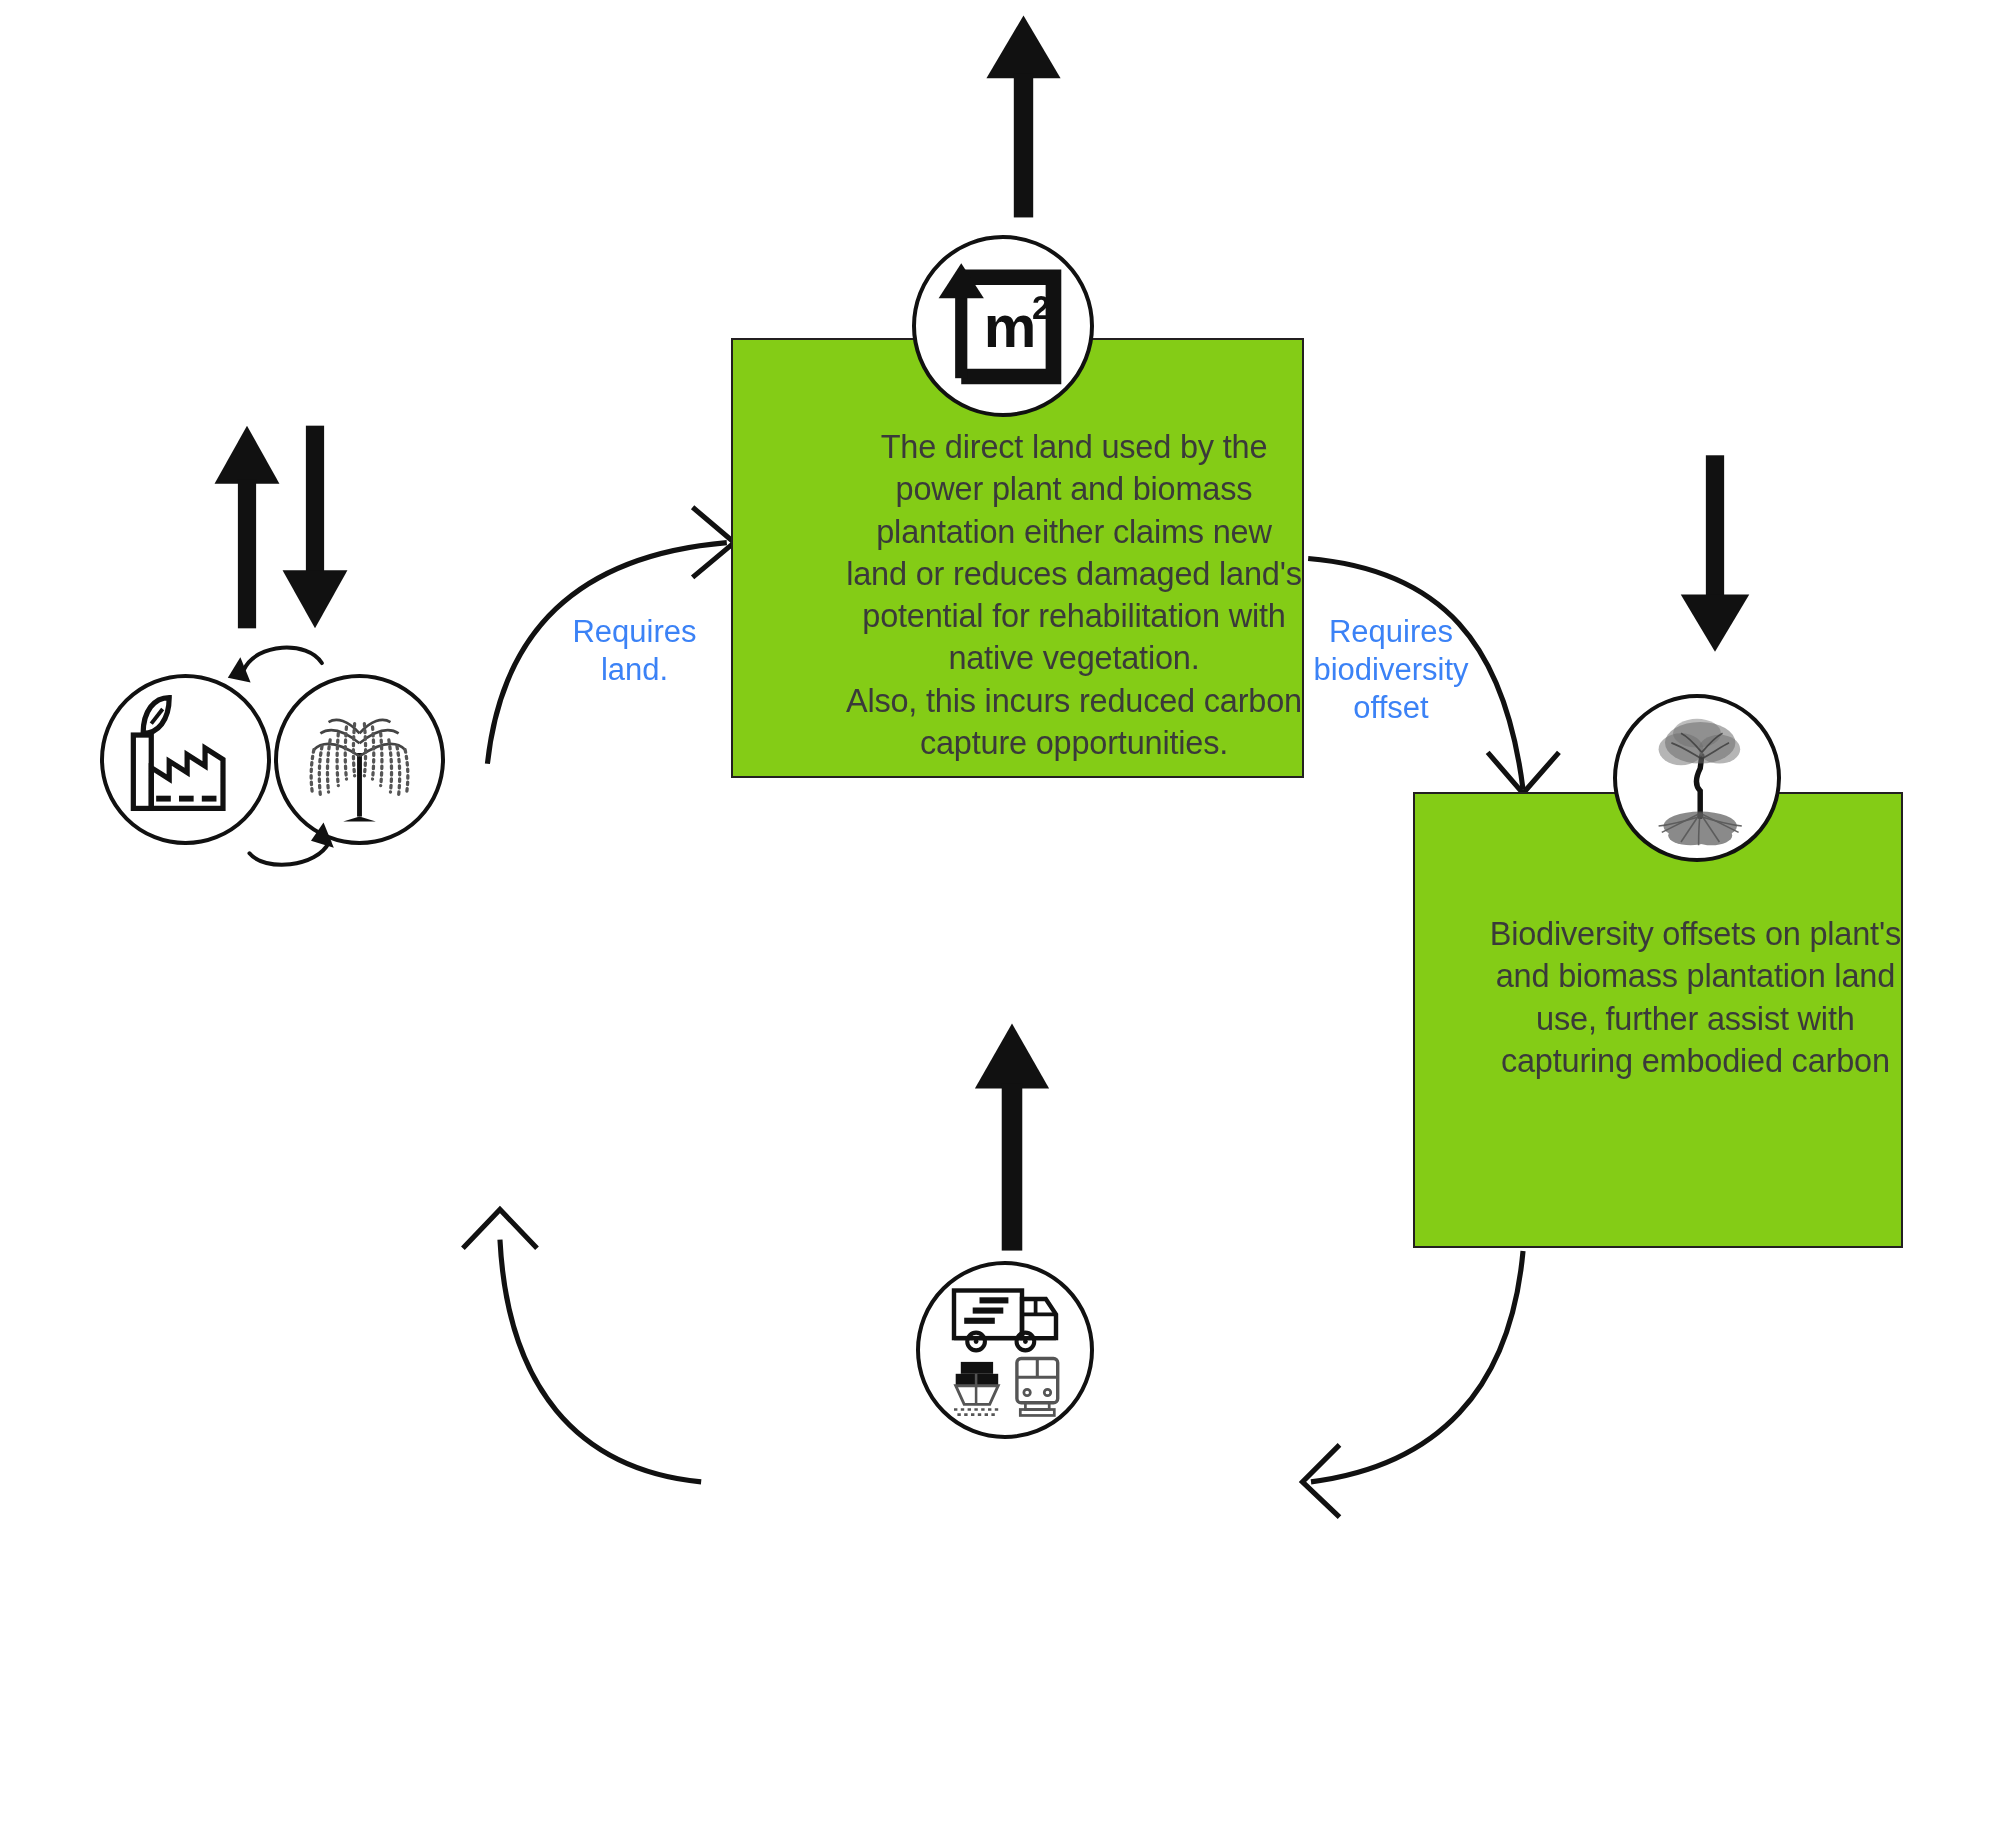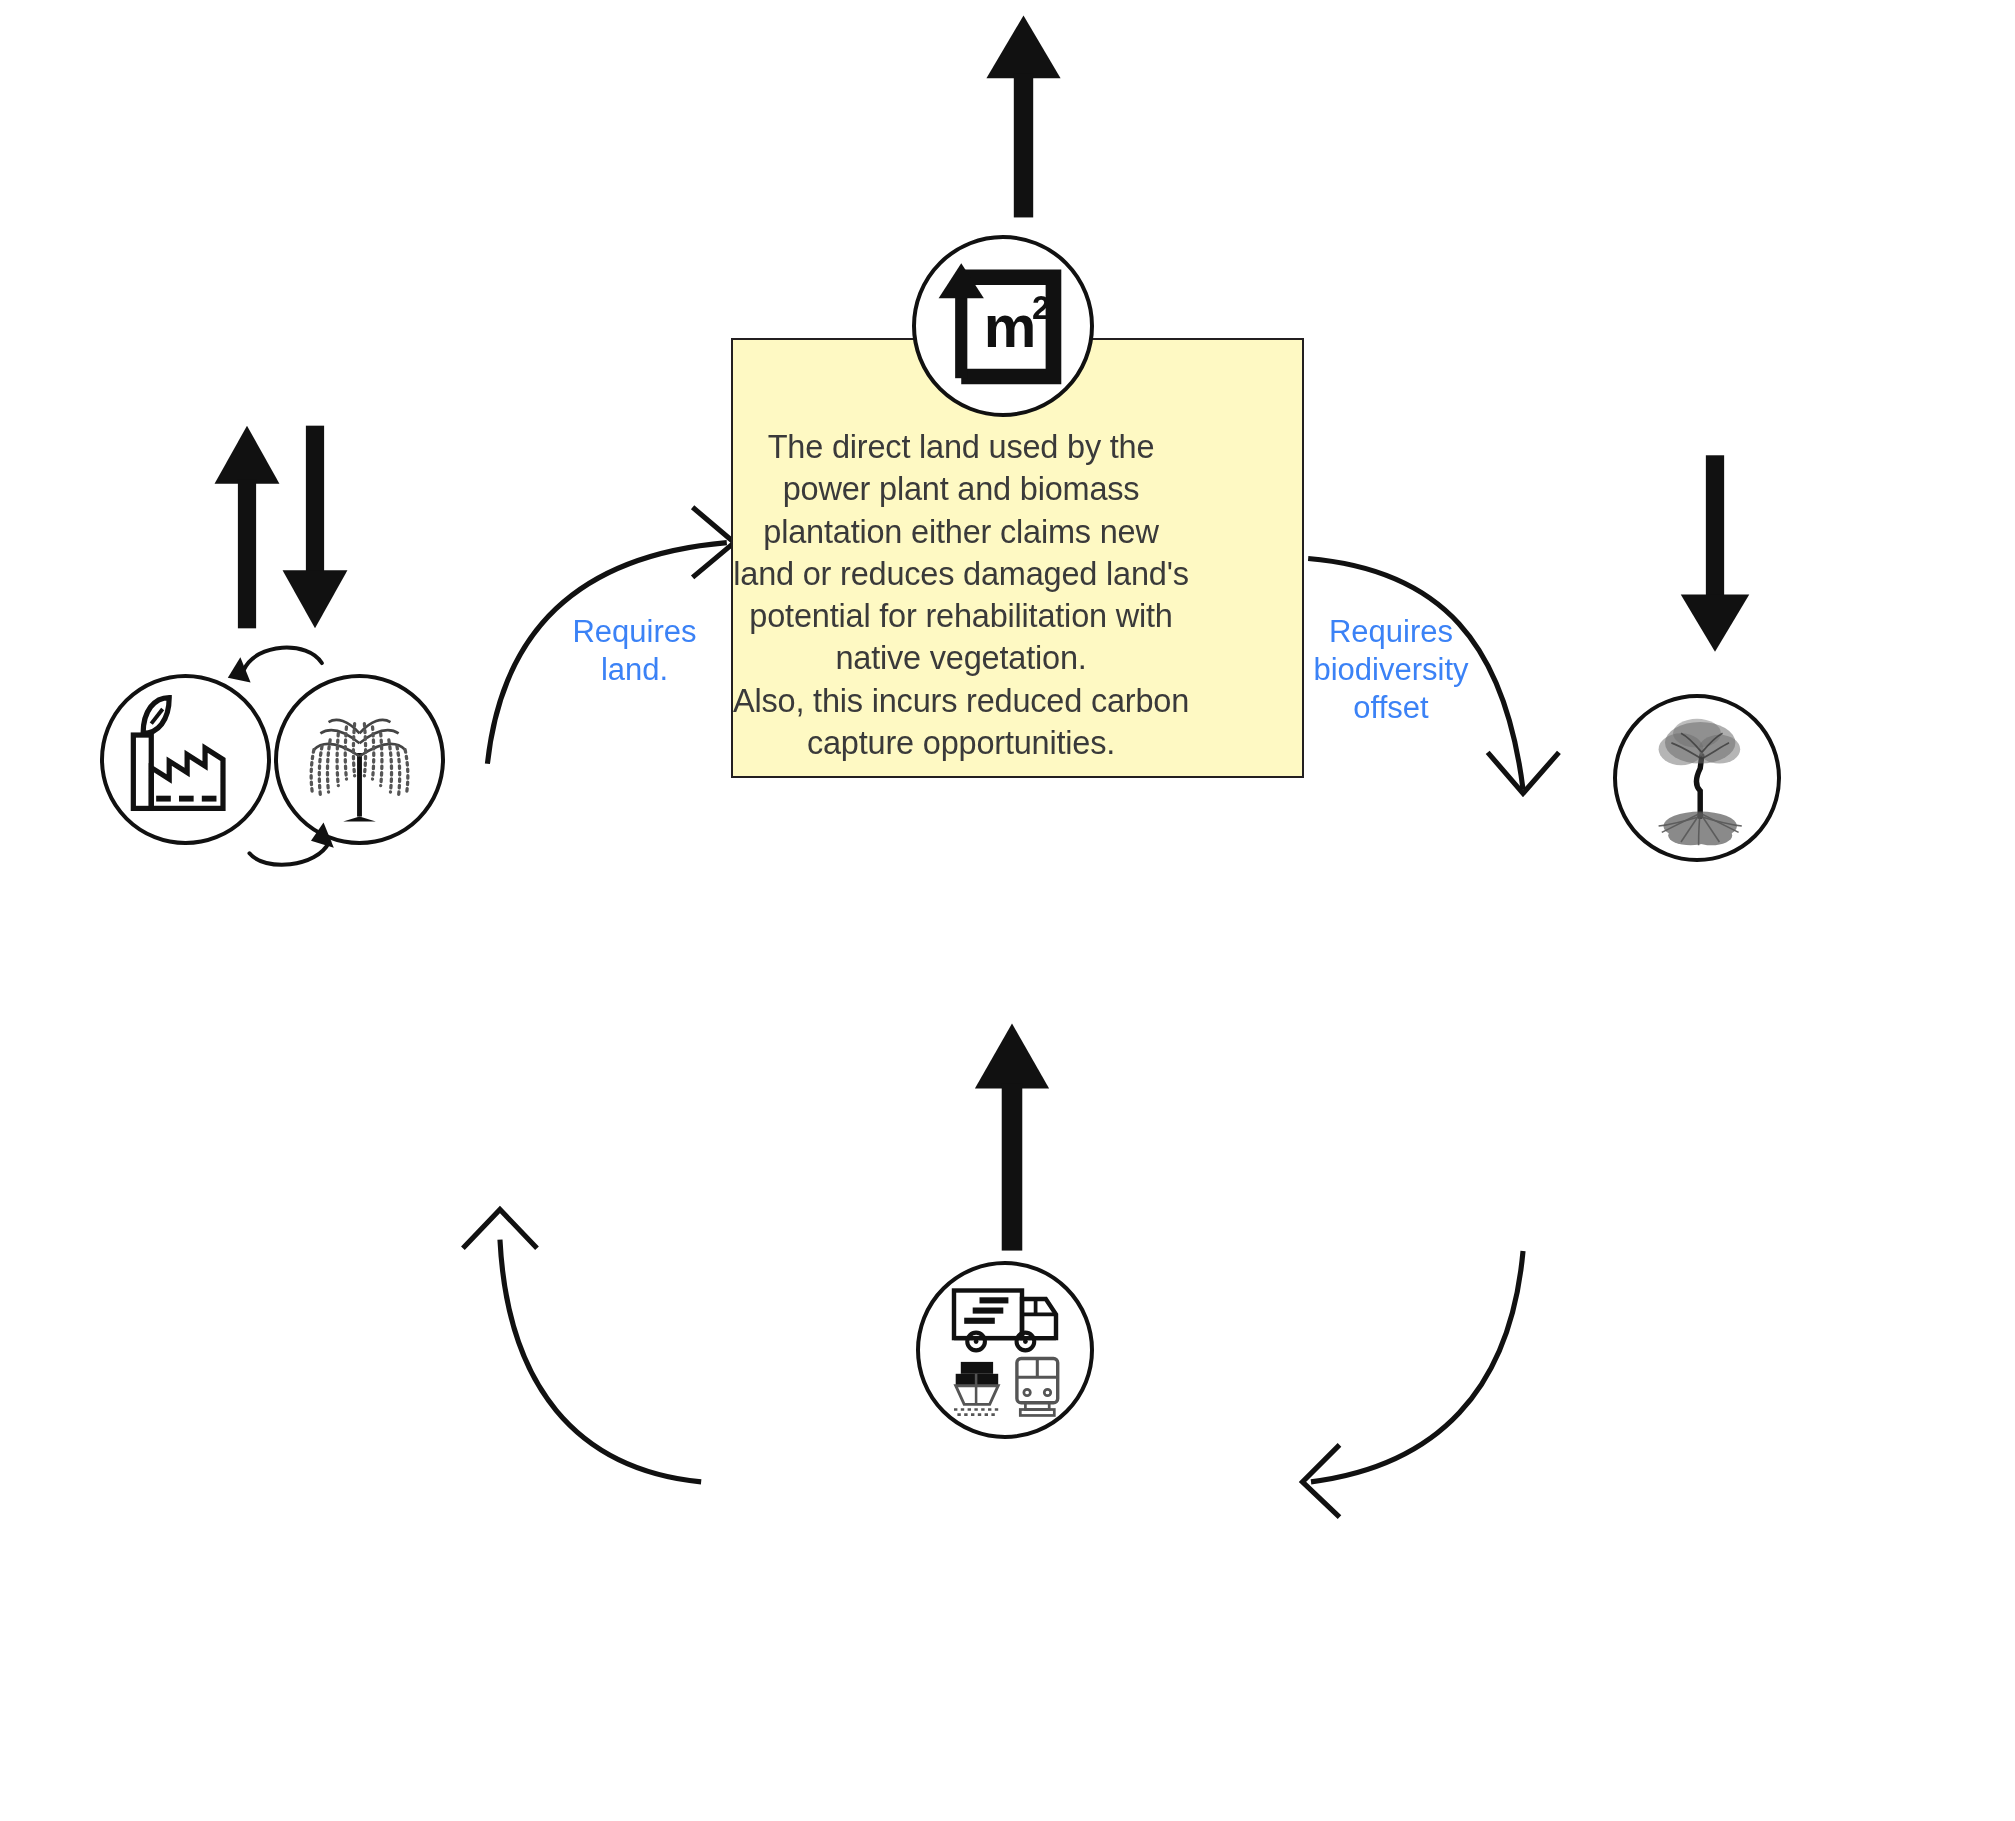--- a/index.html
+++ b/index.html
@@ -25,24 +25,24 @@
     top: 0;
     width: 2015px;
     height: 1821px;
     pointer-events: none;
   }
 
   .node-box {
     position: absolute;
     box-sizing: border-box;
     border: 2.9px solid #231f20;
-    background: #fef9c3;
+    background: #84cc16;
     display: flex;
     flex-direction: column;
-    align-items: flex-start;
+    align-items: flex-end;
   }
   .node-text {
     font-size: 32.5px;
     line-height: 1.30;
     text-align: center;
     color: #3a3a3a;
     white-space: pre-line;
     letter-spacing: -0.2px;
   }
 
@@ -262,20 +262,26 @@
         <path d="M 53,28 C 54,40 54,50 53,60"></path>
         <path d="M 58,30 C 59,42 59,52 58,62"></path>
         <path d="M 63,34 C 64,46 64,56 63,66"></path>
         <path d="M 68,38 C 70,50 70,60 69,70"></path>
         <path d="M 73,42 C 75,52 75,62 74,72"></path>
         <path d="M 78,44 C 80,54 80,62 79,70"></path>
       </g>
     </svg>
   </div>
 
+  <div class="node-box" id="node-right">
+    <div class="node-text">Biodiversity offsets on plant's
+and biomass plantation  land
+use, further assist with
+capturing embodied carbon</div>
+  </div>
 
   <div class="icon-circle" id="icon-tree">
     <svg viewBox="0 0 100 100">
       <circle cx="50" cy="50" r="47" fill="#ffffff" stroke="none"></circle>
 
       <path d="M 52,74 L 52,58 C 48,54 50,48 52,44 L 53,36" fill="none" stroke="#111111" stroke-width="3.4" stroke-linecap="round"></path>
 
       <g fill="#6c6c6c">
         <ellipse cx="52" cy="28" rx="22" ry="13" opacity="0.55"></ellipse>
         <ellipse cx="40" cy="32" rx="14" ry="10" opacity="0.5"></ellipse>

